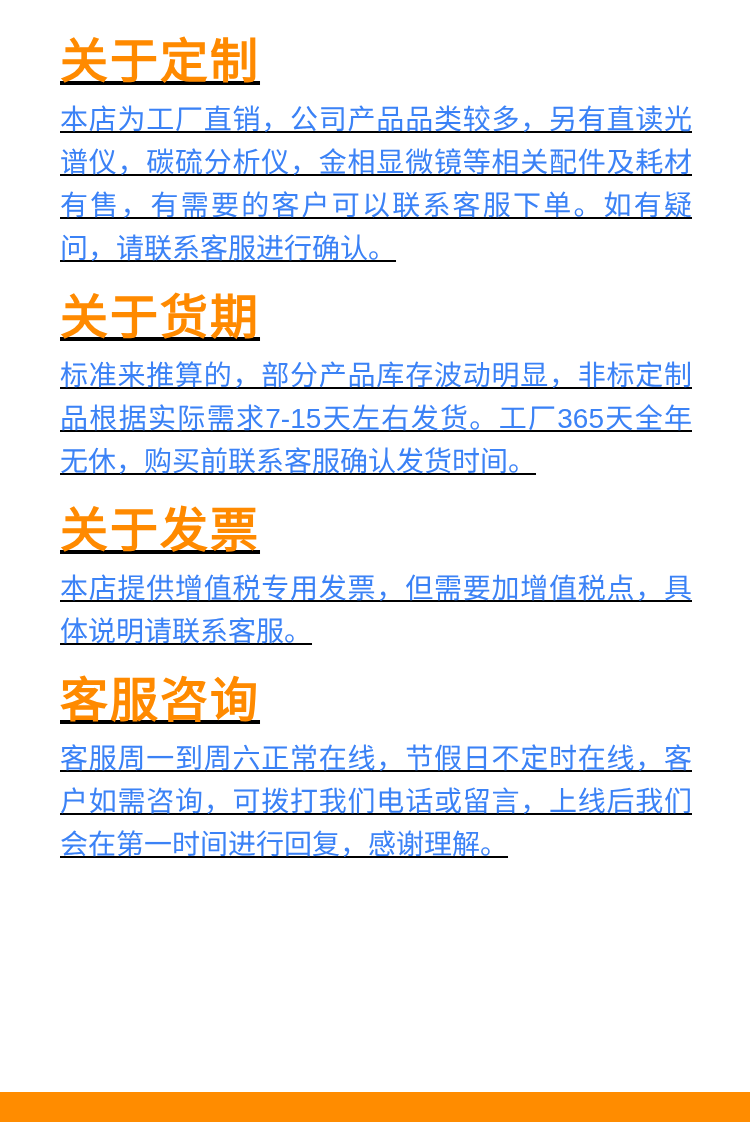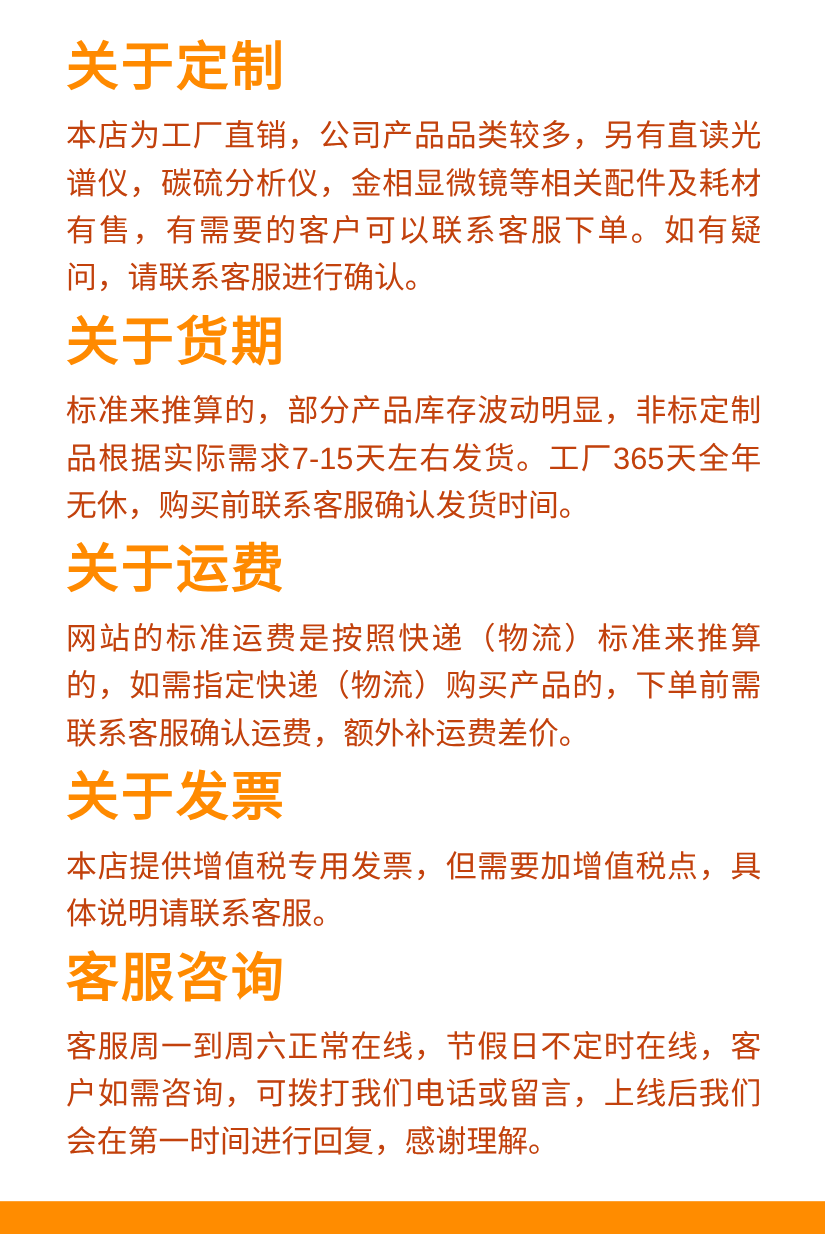--- a/index.html
+++ b/index.html
@@ -9,51 +9,51 @@
       background: #ffffff;
     }
 
     .page {
       position: relative;
       width: 750px;
       height: 1122px;
       background: #ffffff;
       overflow: hidden;
       font-family: "Liberation Sans", "DejaVu Sans", sans-serif;
+      text-decoration: underline;
     }
 
     .content {
       padding: 34px 58px 0 60px;
     }
 
     .section { }
 
     .section-heading {
       font-family: "Liberation Serif", "DejaVu Serif", serif;
       font-weight: 700;
       font-size: 48px;
       line-height: 56px;
       color: #ff8a00;
       letter-spacing: 2px;
       margin-bottom: 8px;
     }
 
     .section + .section .section-heading {
-      margin-top: 10px;
+      margin-top: 20px;
     }
 
     .section-body {
       font-family: "Liberation Sans", "DejaVu Sans", sans-serif;
       font-size: 28px;
       line-height: 43px;
-      color: #c2410c;
+      color: #3b82f6;
       text-align: justify;
       overflow-wrap: break-word;
       word-break: break-all;
-      margin-top: 12px;
     }
 
     .footer-bar {
       position: absolute;
       left: 0;
       bottom: 0;
       width: 750px;
       height: 30px;
       background: #ff8c00;
     }
@@ -67,24 +67,20 @@
     <div class="section">
       <div class="section-heading">关于定制</div>
       <div class="section-body">本店为工厂直销，公司产品品类较多，另有直读光谱仪，碳硫分析仪，金相显微镜等相关配件及耗材有售，有需要的客户可以联系客服下单。如有疑问，请联系客服进行确认。</div>
     </div>
 
     <div class="section">
       <div class="section-heading">关于货期</div>
       <div class="section-body">标准来推算的，部分产品库存波动明显，非标定制品根据实际需求7-15天左右发货。工厂365天全年无休，购买前联系客服确认发货时间。</div>
     </div>
 
-    <div class="section">
-      <div class="section-heading">关于运费</div>
-      <div class="section-body">网站的标准运费是按照快递（物流）标准来推算的，如需指定快递（物流）购买产品的，下单前需联系客服确认运费，额外补运费差价。</div>
-    </div>
 
     <div class="section">
       <div class="section-heading">关于发票</div>
       <div class="section-body">本店提供增值税专用发票，但需要加增值税点，具体说明请联系客服。</div>
     </div>
 
     <div class="section">
       <div class="section-heading">客服咨询</div>
       <div class="section-body">客服周一到周六正常在线，节假日不定时在线，客户如需咨询，可拨打我们电话或留言，上线后我们会在第一时间进行回复，感谢理解。</div>
     </div>

